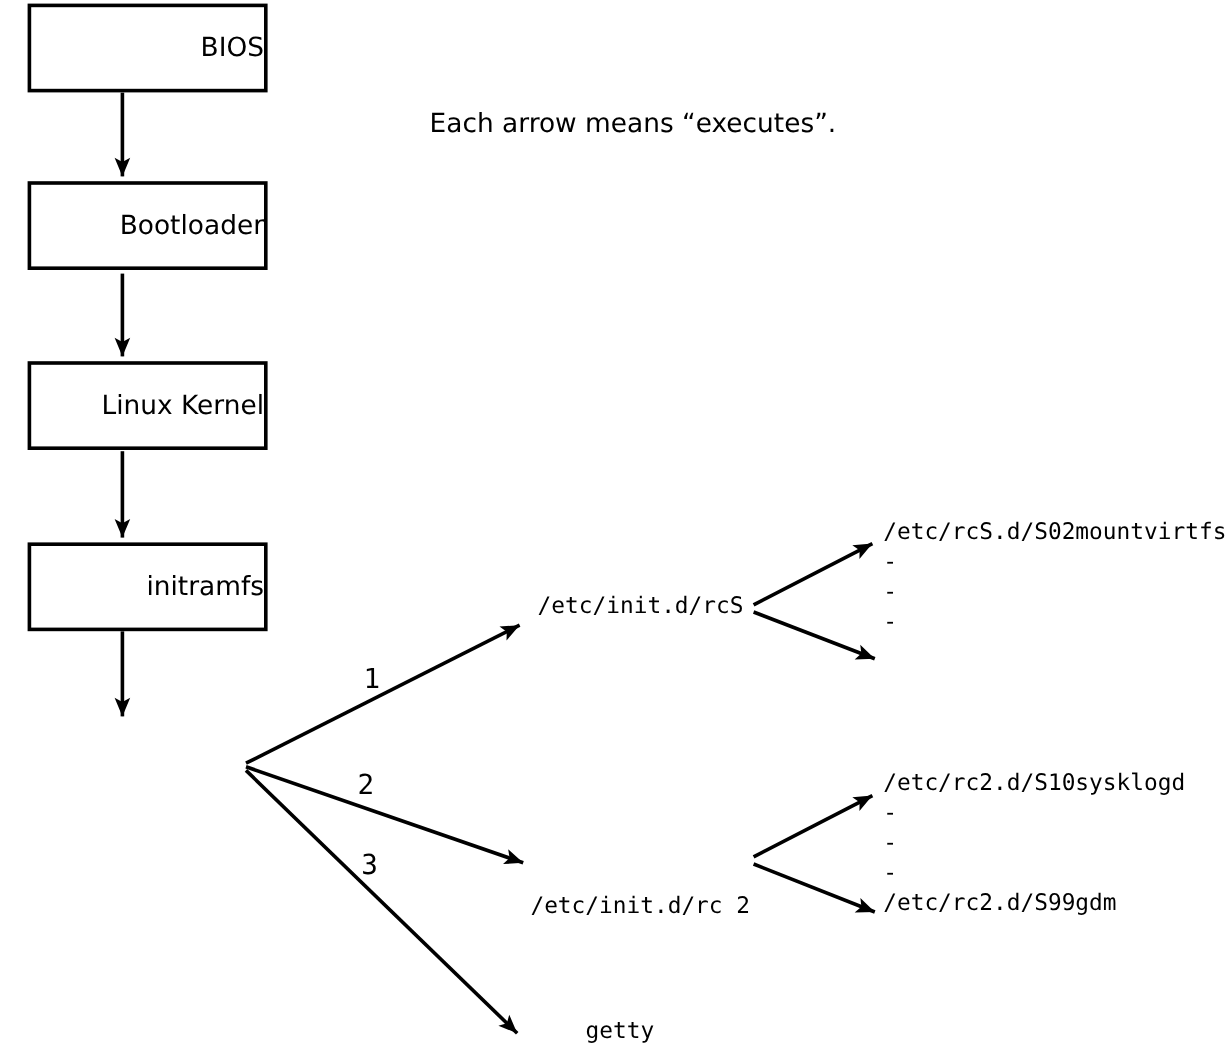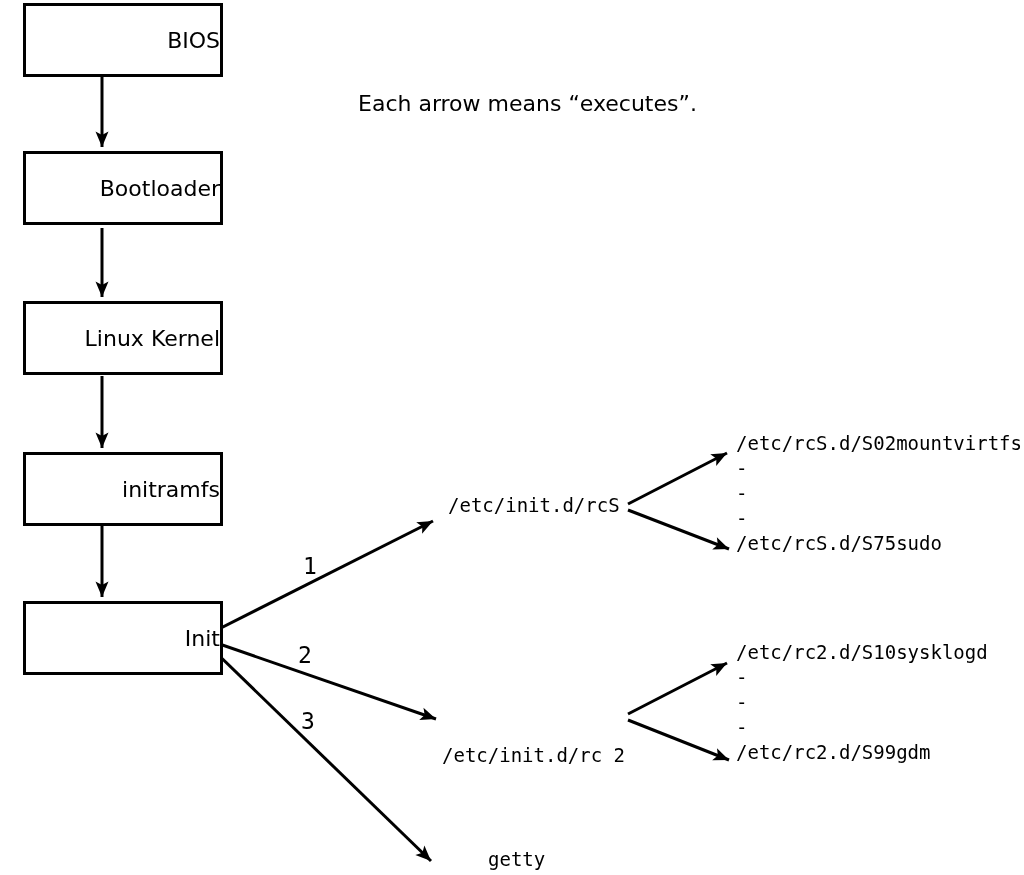--- a/index.html
+++ b/index.html
@@ -114,40 +114,36 @@
   </div>
   <div class="flow-box" id="box-bootloader">
     <span>Bootloader</span>
   </div>
   <div class="flow-box" id="box-initramfs">
     <span>initramfs</span>
   </div>
   <div class="flow-box" id="box-kernel">
     <span>Linux Kernel</span>
   </div>
-  <div class="flow-box" id="box-init">
-    <span>Init</span>
-  </div>
 
   <div class="note">Each arrow means “executes”.</div>
 
   <div class="edge-num" id="edge-num-1">1</div>
   <div class="edge-num" id="edge-num-2">2</div>
   <div class="edge-num" id="edge-num-3">3</div>
 
   <div class="mono" id="node-rcs">/etc/init.d/rcS</div>
   <div class="mono" id="node-rc2">/etc/init.d/rc 2</div>
   <div class="mono" id="node-getty">getty</div>
 
   <div class="path-list" id="rcs-children">
     <div>/etc/rcS.d/S02mountvirtfs</div>
     <div>-</div>
     <div>-</div>
     <div>-</div>
-    <div>/etc/rcS.d/S75sudo</div>
   </div>
 
   <div class="path-list" id="rc2-children">
     <div>/etc/rc2.d/S10sysklogd</div>
     <div>-</div>
     <div>-</div>
     <div>-</div>
     <div>/etc/rc2.d/S99gdm</div>
   </div>
 

